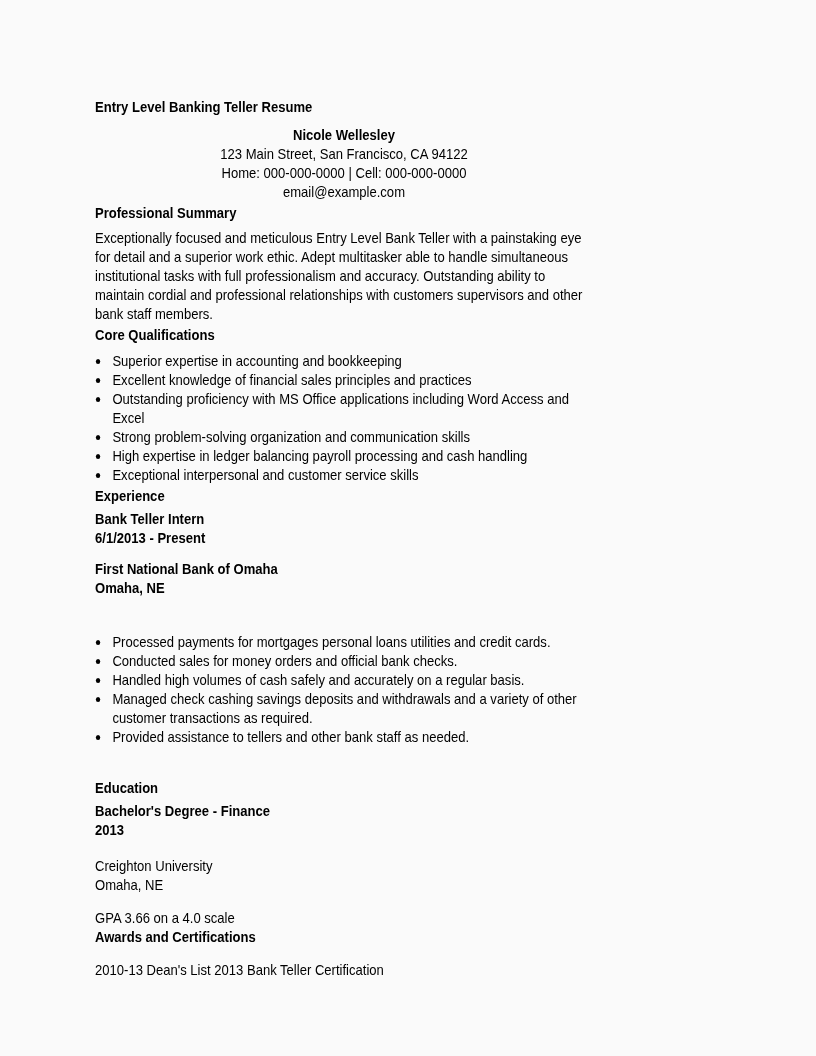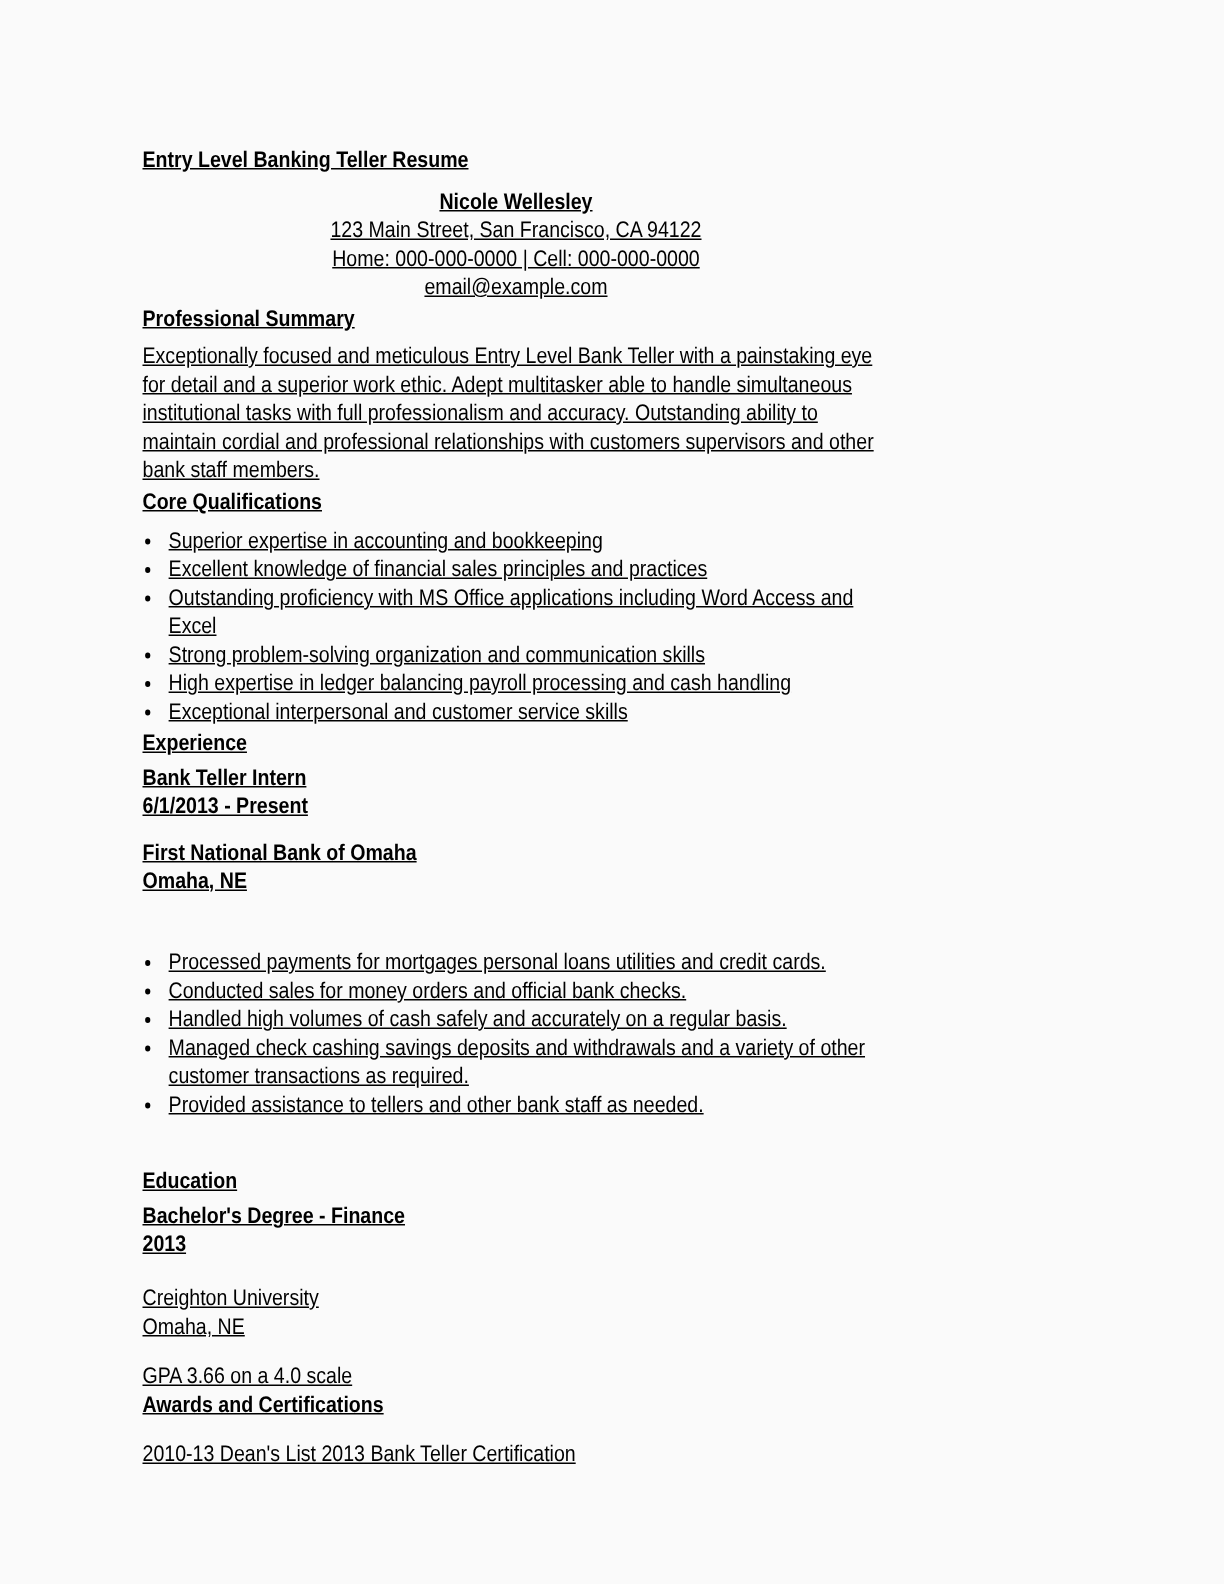--- a/index.html
+++ b/index.html
@@ -15,21 +15,20 @@
     font-size: 15px;
     line-height: 19px;
     overflow: hidden;
   }
   .page {
     box-sizing: border-box;
     width: 688px;
     height: 1056px;
     padding: 97px 95px 40px 95px;
     overflow: hidden;
-    text-decoration: underline;
   }
   
   .condense {
     width: 114.94%;
     transform: scaleX(0.87);
     transform-origin: 0 0;
   }
   .doc-title {
     font-weight: bold;
     margin: 0 0 9px 0;

